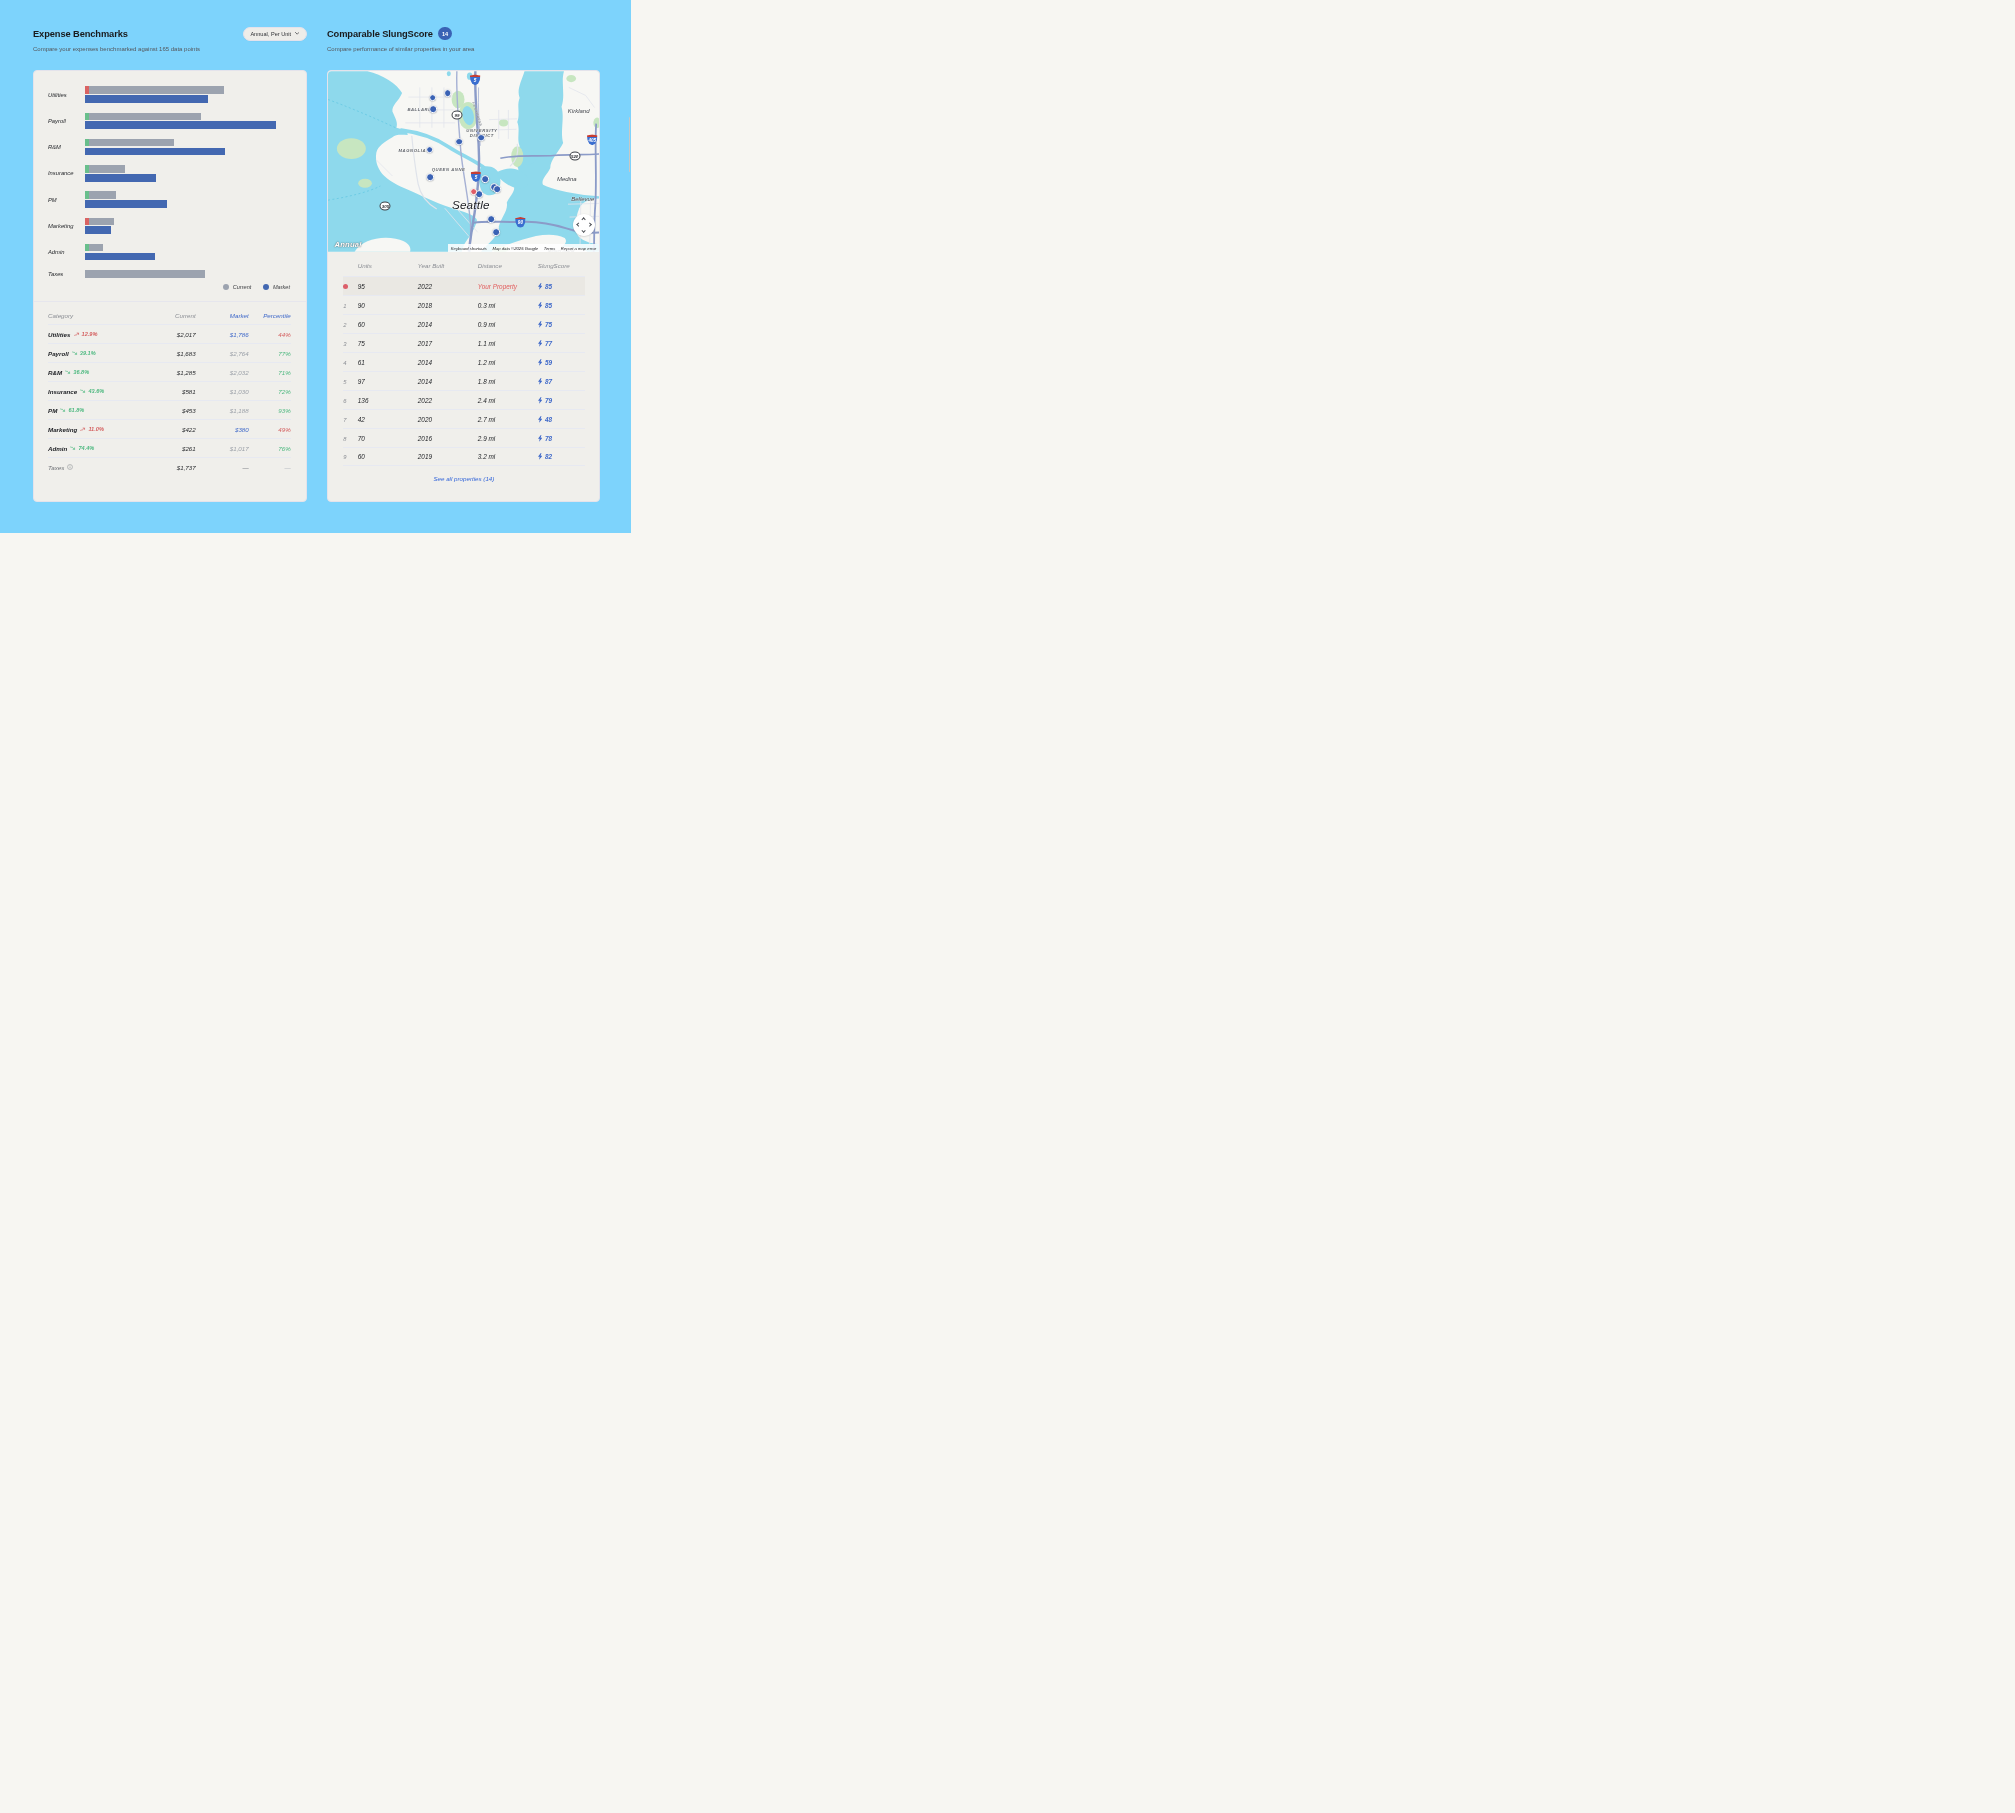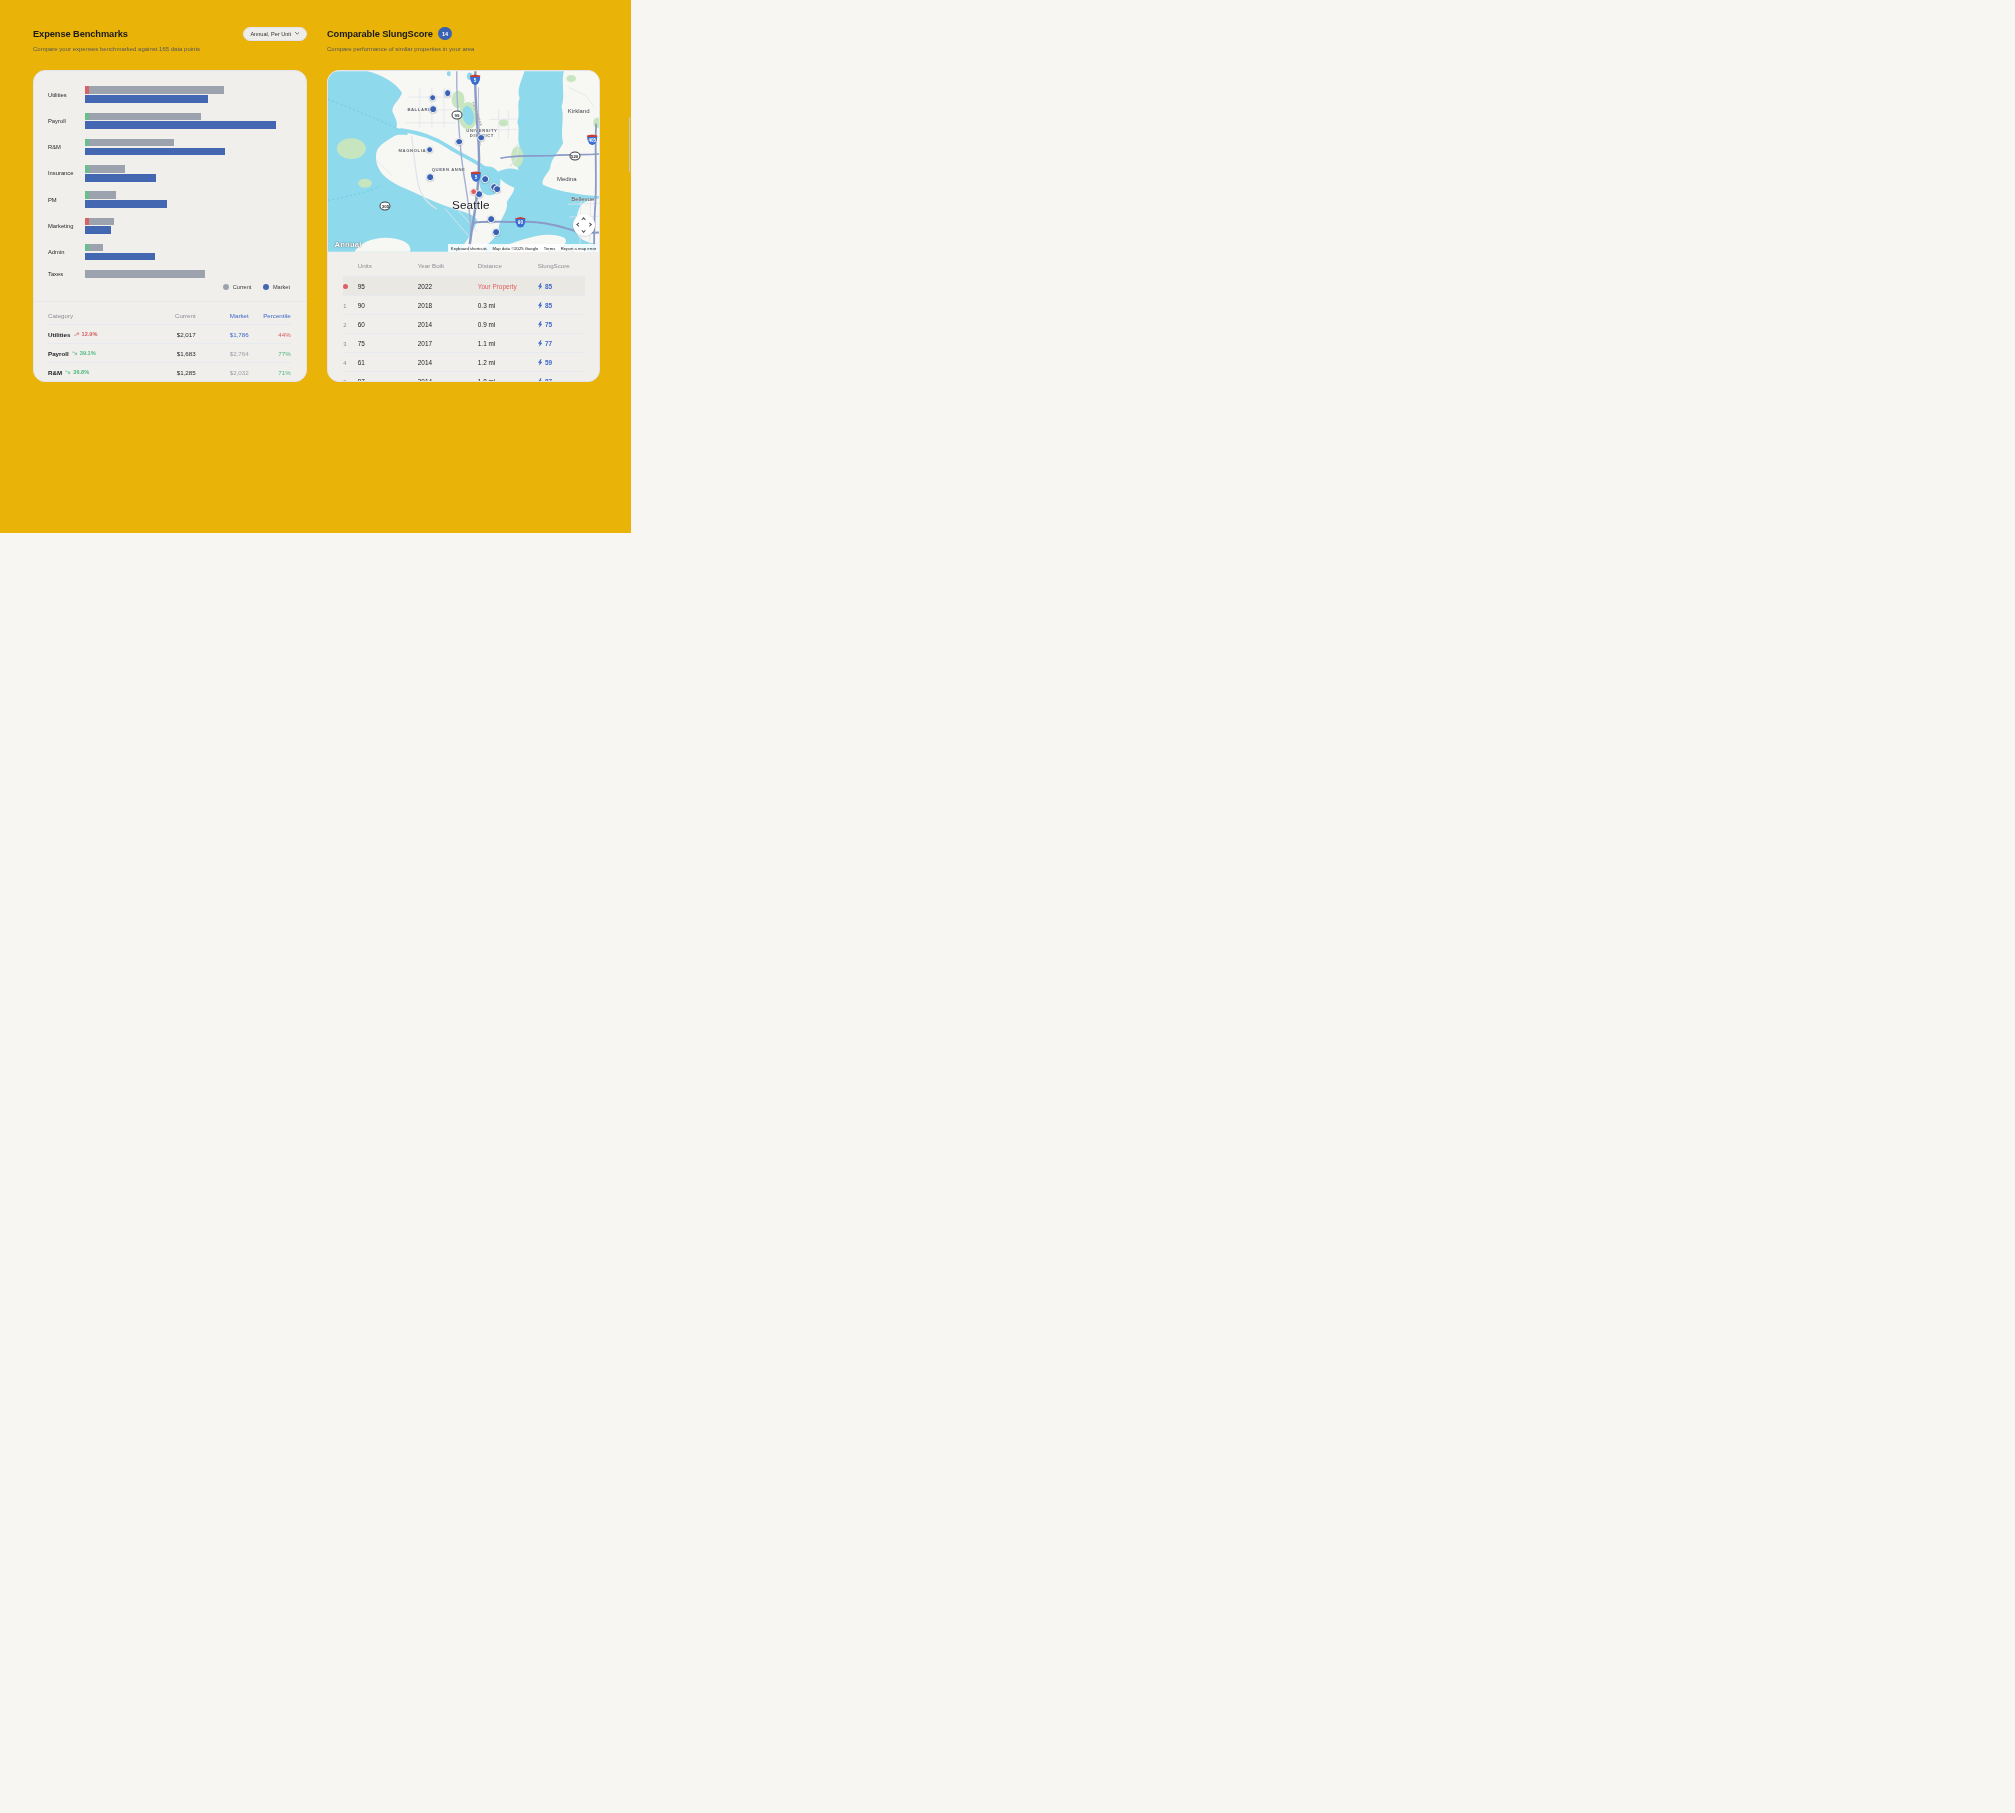--- a/index.html
+++ b/index.html
@@ -1,36 +1,36 @@
 <!DOCTYPE html>
 <html style="font-size:6.4px"><head>
 <meta charset="utf-8">
 <style>
   * { margin:0; padding:0; box-sizing:border-box; }
   html,body { background:#f7f6f2; }
   body { font-family:"Liberation Sans", sans-serif; color:#1a1b1d; }
-  .page { position:relative; width:631px; height:533px; background:#eab308; overflow:hidden;padding-left:12px; }
+  .page { position:relative; width:631px; height:533px; background:#7dd3fc; overflow:hidden;padding-left:12px; }
 
   .col { position:absolute; top:25px; }
   .col-left  { left:33px;  width:274px; }
   .col-right { left:327px; width:273px; }
 
   .panel-head { height:45px; }
   .head-row { display:flex; align-items:center; justify-content:space-between; height:17.7px; }
   .head-left { display:flex; align-items:center; }
   .panel-title { font-size:9.3px; font-weight:700; color:#191a1c; letter-spacing:-0.1px; }
   .subtitle { margin-top:3.6px; font-size:6px; color:#55575c; }
 
   .pill-dropdown { display:flex; align-items:center; gap:3.6px; height:14.5px; padding:0 6.9px;
     background:#eeede9; border:0.4px solid #e3e2ec; border-radius:7.3px; font-size:5.6px; font-weight:500;
     color:#303236; cursor:pointer; box-shadow:0 0.4px 0.8px rgba(0,0,0,.04); }
   .count-badge { width:13.3px; height:13.3px; margin-left:5.6px; border-radius:50%; background:#3a62b4;
     color:#fff; font-size:5.6px; font-weight:700; display:flex; align-items:center; justify-content:center; }
 
-  .card { background:#f0efeb; border:0.4px solid #e4e3eb; border-radius:12px; height:312px; overflow:hidden; }
+  .card { background:#f0efeb; border:0.4px solid #e4e3eb; border-radius:4px; height:432px; overflow:hidden;font-style:italic; }
 
   
   .chart-wrap { padding:15.3px 7.3px 0 14px; }
   .chart-group { display:flex; align-items:center; margin-bottom:9.7px; }
   .chart-group.single { margin-bottom:0; }
   .bar-label { width:37px; font-size:5.8px; color:#26282c; flex:none; }
   .bars { flex:1; display:flex; flex-direction:column; gap:1.2px; }
   .bar { height:7.7px; position:relative; }
   .bar.current { background:#9ca3af; }
   .bar.market  { background:#4368b1; }

